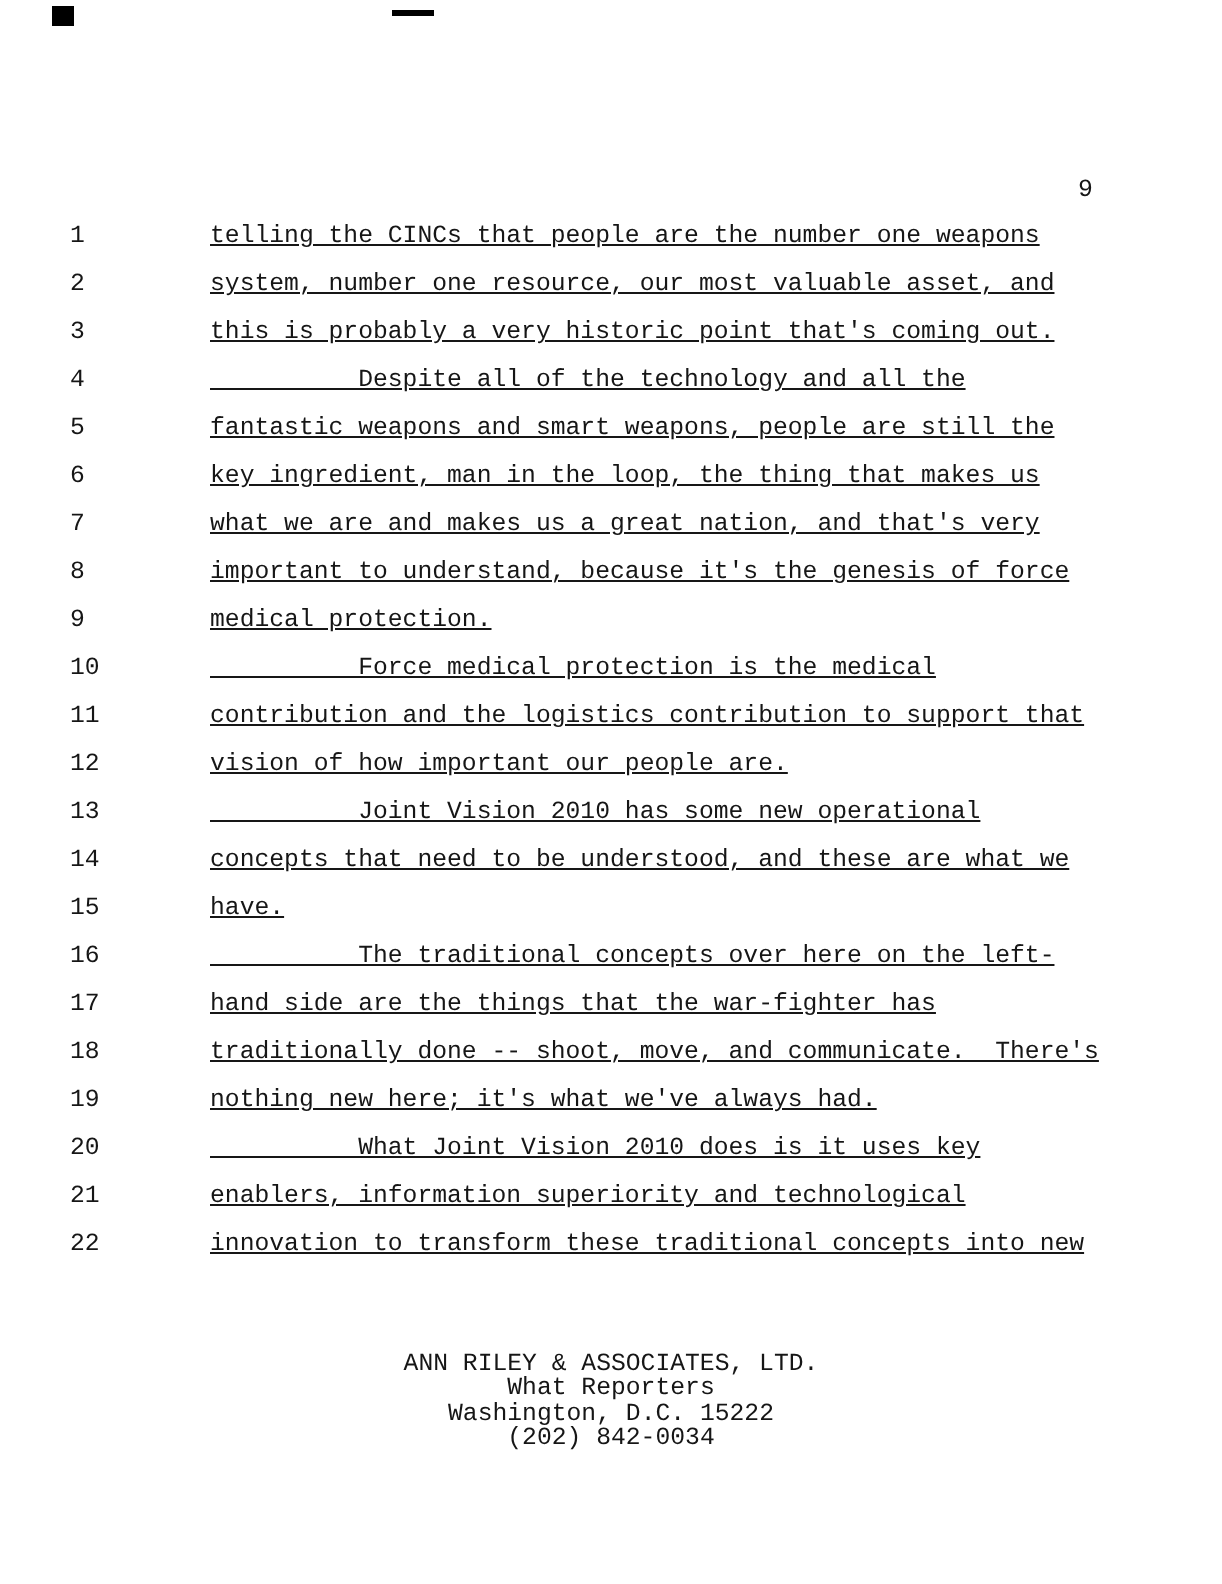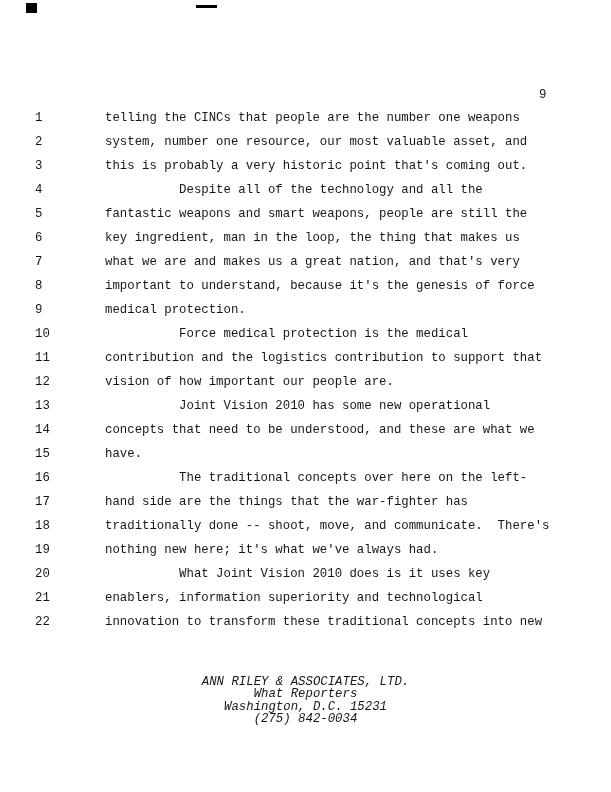--- a/index.html
+++ b/index.html
@@ -51,38 +51,38 @@
     display: flex;
     height: 24px;
   }
   .line .num {
     display: inline-block;
     width: 70px;
     flex: 0 0 70px;
   }
   .line .txt {
     display: inline-block;
+    text-decoration: underline;
   }
   .footer {
     position: absolute;
     left: 0;
     right: 0;
     top: 676px;
     text-align: center;
     font-size: 12.35px;
     line-height: 12.4px;
     white-space: pre;
   }
   .footer .footer-line {
     display: block;
-    font-style: italic;
   }
 </style>
 </head>
 <body>
 
 <div class="page">
   <div class="scan-mark corner"></div>
   <div class="scan-mark dash"></div>
   <div class="page-number">9</div>
   <div class="lines" id="lines"><div class="line"><span class="num">1</span><span class="txt">telling the CINCs that people are the number one weapons</span></div><div class="line"><span class="num">2</span><span class="txt">system, number one resource, our most valuable asset, and</span></div><div class="line"><span class="num">3</span><span class="txt">this is probably a very historic point that's coming out.</span></div><div class="line"><span class="num">4</span><span class="txt">          Despite all of the technology and all the</span></div><div class="line"><span class="num">5</span><span class="txt">fantastic weapons and smart weapons, people are still the</span></div><div class="line"><span class="num">6</span><span class="txt">key ingredient, man in the loop, the thing that makes us</span></div><div class="line"><span class="num">7</span><span class="txt">what we are and makes us a great nation, and that's very</span></div><div class="line"><span class="num">8</span><span class="txt">important to understand, because it's the genesis of force</span></div><div class="line"><span class="num">9</span><span class="txt">medical protection.</span></div><div class="line"><span class="num">10</span><span class="txt">          Force medical protection is the medical</span></div><div class="line"><span class="num">11</span><span class="txt">contribution and the logistics contribution to support that</span></div><div class="line"><span class="num">12</span><span class="txt">vision of how important our people are.</span></div><div class="line"><span class="num">13</span><span class="txt">          Joint Vision 2010 has some new operational</span></div><div class="line"><span class="num">14</span><span class="txt">concepts that need to be understood, and these are what we</span></div><div class="line"><span class="num">15</span><span class="txt">have.</span></div><div class="line"><span class="num">16</span><span class="txt">          The traditional concepts over here on the left-</span></div><div class="line"><span class="num">17</span><span class="txt">hand side are the things that the war-fighter has</span></div><div class="line"><span class="num">18</span><span class="txt">traditionally done -- shoot, move, and communicate.  There's</span></div><div class="line"><span class="num">19</span><span class="txt">nothing new here; it's what we've always had.</span></div><div class="line"><span class="num">20</span><span class="txt">          What Joint Vision 2010 does is it uses key</span></div><div class="line"><span class="num">21</span><span class="txt">enablers, information superiority and technological</span></div><div class="line"><span class="num">22</span><span class="txt">innovation to transform these traditional concepts into new</span></div></div>
-  <div class="footer" id="footer"><span class="footer-line">ANN RILEY &amp; ASSOCIATES, LTD.</span><span class="footer-line">What Reporters</span><span class="footer-line">Washington, D.C. 15231</span><span class="footer-line">(275) 842-0034</span></div>
+  <div class="footer" id="footer"><span class="footer-line">ANN RILEY &amp; ASSOCIATES, LTD.</span><span class="footer-line">What Reporters</span><span class="footer-line">Washington, D.C. 15222</span><span class="footer-line">(202) 842-0034</span></div>
 </div>
 
 </body></html>

